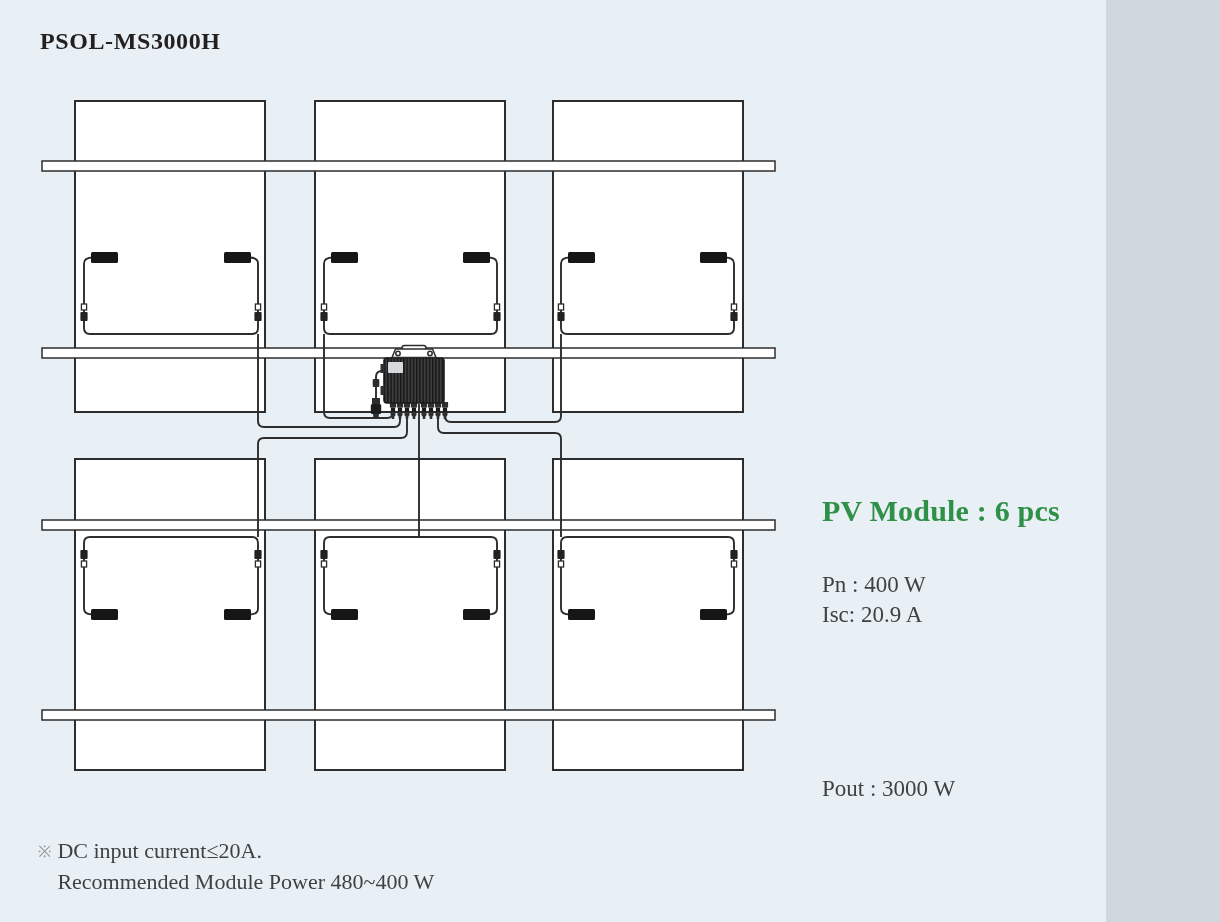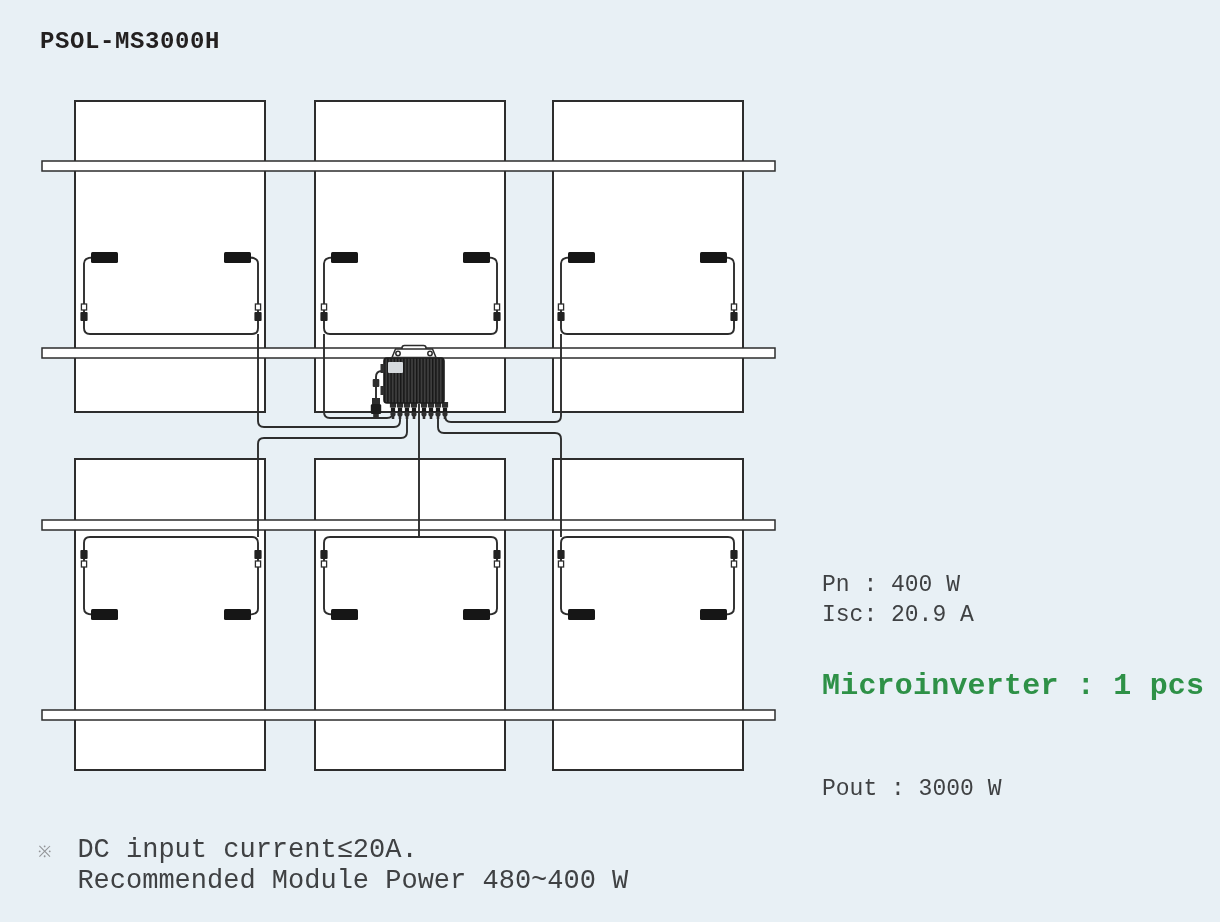--- a/index.html
+++ b/index.html
@@ -5,23 +5,23 @@
   :root{
     --bg:#e8f0f5;
     --green:#2e9147;
     --text:#3f4143;
     --title:#232020;
     --line:#2d2d2d;
   }
   *{margin:0;padding:0;box-sizing:border-box;}
   body{background:#cfd8de;font-family:"Liberation Sans",sans-serif;}
   .page{
-    position:relative;width:1220px;height:922px;
+    position:relative;width:1106px;height:922px;
     background:var(--bg);overflow:hidden;
-    font-family:Liberation Mono, monospace;
+    font-family:Liberation Serif, serif;
   }
   .page-title{
     position:absolute;left:40px;top:28px;
     font-size:24px;font-weight:700;letter-spacing:.6px;
     color:var(--title);
   }
   .diagram-svg{position:absolute;left:0;top:0;}
   .spec-heading{
     position:absolute;left:822px;
     font-size:30px;font-weight:700;color:var(--green);
@@ -36,21 +36,21 @@
   #invHeading{top:669px;}
   #invLines{top:774px;}
   .note{
     position:absolute;left:38px;top:835px;
     display:flex;align-items:flex-start;
   }
   .note-marker{
     font-size:16px;color:#939598;padding-top:5px;flex:0 0 auto;
   }
   .note-text{
-    margin-left:26px;font-size:27px;color:var(--text);line-height:31px;
+    margin-left:6px;font-size:22px;color:var(--text);line-height:31px;
     white-space:nowrap;
   }
 </style>
 </head>
 <body>
 
 <div class="page">
 
   <div class="page-title">PSOL-MS3000H</div>
 
@@ -171,25 +171,25 @@
 
       <g fill="#ffffff" stroke="#2d2d2d" stroke-width="1.5">
         <rect x="402" y="345.5" width="24" height="7" rx="2.5"></rect>
         <path d="M 392 357.5 L 395.5 349 L 432.5 349 L 436 357.5 Z"></path>
         <circle cx="398" cy="353.5" r="2.2"></circle>
         <circle cx="430" cy="353.5" r="2.2"></circle>
       </g>
     </g>
   </svg>
 
+  <div class="spec-heading" id="pvHeading">PV Module : 6 pcs</div>
   <div class="spec-lines" id="pvLines">
     <div>Pn : 400 W</div>
     <div>Isc: 20.9 A</div>
   </div>
-  <div class="spec-heading" id="invHeading">Microinverter : 1 pcs</div>
   <div class="spec-lines" id="invLines">
     <div>Pout : 3000 W</div>
   </div>
 
   <div class="note">
     <span class="note-marker">※</span>
     <div class="note-text">
       <div>DC input current≤20A.</div>
       <div>Recommended Module Power 480~400 W</div>
     </div>

